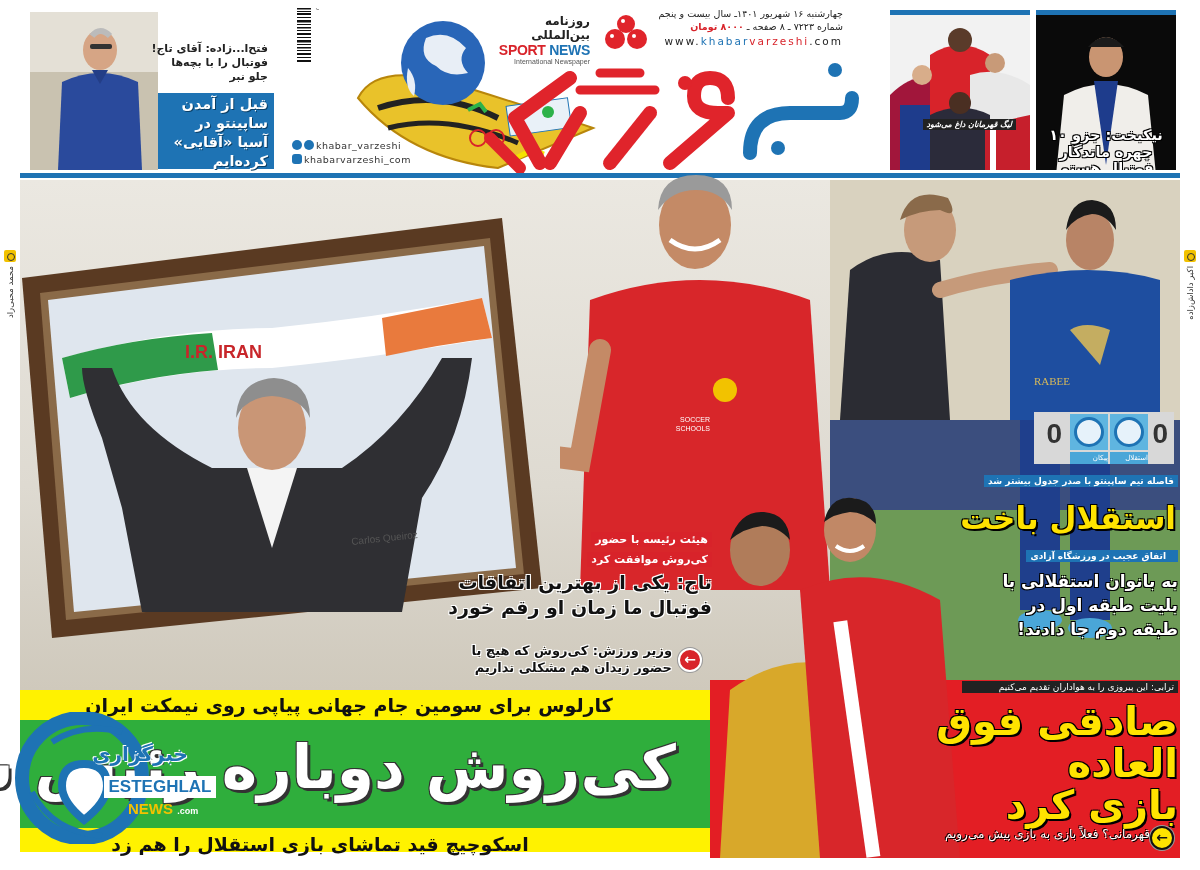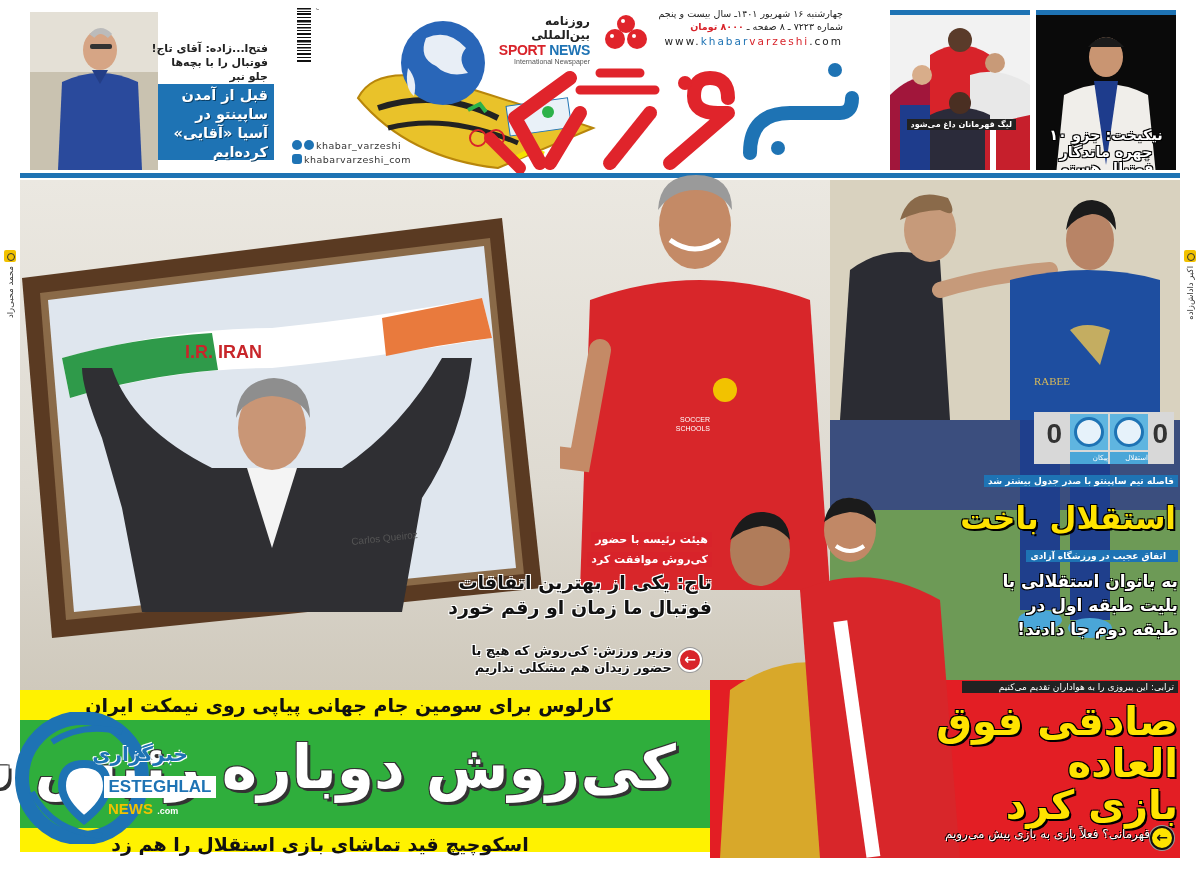--- a/index.html
+++ b/index.html
@@ -12,21 +12,21 @@
   .masthead { left: 0; top: 0; width: 1200px; height: 178px; background: #fff; }
   .top-rule { left: 20px; top: 173px; width: 1160px; height: 5px; background: #1e73b4; }
 
   .teaser { background: #111; overflow: hidden; border-top: 5px solid #1e73b4; }
   .teaser .photo { position: absolute; inset: 0; }
   .teaser .kicker { position: absolute; background: #222; color: #fff; font-size: 8px; font-weight: bold; padding: 1px 4px; white-space: nowrap; }
   .teaser .headline { position: absolute; color: #fff; font-weight: bold; text-align: center; text-shadow: 1px 1px 0 #000, -1px -1px 0 #000, 1px -1px 0 #000, -1px 1px 0 #000; line-height: 1.15; }
 
   .left-teaser { left: 30px; top: 12px; width: 128px; height: 158px; background: #dcd6c8; border-top: none; }
   .left-teaser-text { left: 150px; top: 42px; width: 118px; text-align: right; font-size: 11px; font-weight: bold; color: #222; line-height: 1.25; }
-  .left-teaser-head { left: 158px; top: 84px; width: 116px; height: 76px; background: #1e73b4; }
+  .left-teaser-head { left: 158px; top: 93px; width: 116px; height: 76px; background: #1e73b4; }
   .left-teaser-head span { display: block; color: #fff; font-weight: bold; font-size: 14.5px; text-align: right; padding: 2px 6px 0 4px; line-height: 1.3; text-shadow: 1px 1px 0 #0b3f66; }
 
   .barcode { left: 297px; top: 8px; width: 22px; height: 56px; }
   .social { left: 292px; top: 138px; width: 160px; font-family: "DejaVu Sans", sans-serif; direction: ltr; text-align: left; font-size: 9.5px; color: #333; letter-spacing: 0.5px; }
   .social .row { display: flex; align-items: center; gap: 2px; height: 14px; }
   .soc-ico { width: 10px; height: 10px; border-radius: 50%; background: #1e73b4; display: inline-block; }
   .soc-ico.sq { border-radius: 3px; }
 
   .globe-art { left: 348px; top: 18px; width: 250px; height: 160px; }
 
@@ -98,21 +98,21 @@
   .band-top { left: 20px; top: 690px; width: 690px; height: 30px; background: #fff200; }
   .band-top span { display: block; text-align: center; font-size: 19px; font-weight: bold; color: #111; line-height: 30px; padding-right: 60px; padding-left: 28px; }
   .band-green { left: 20px; top: 720px; width: 690px; height: 108px; background: #2fae3c; }
   .band-green span { position: absolute; right: 34px; top: 12px; font-size: 60px; font-weight: bold; color: #fff; text-shadow: 3px 3px 0 #333, -1px -1px 0 #333, 1px -1px 0 #333, -1px 1px 0 #333; white-space: nowrap; }
   .band-bottom { left: 20px; top: 828px; width: 690px; height: 24px; background: #fff200; }
   .band-bottom span { display: block; text-align: center; font-size: 19px; font-weight: bold; color: #111; line-height: 32px; padding-right: 90px; }
 
   .watermark { left: 12px; top: 712px; width: 230px; height: 132px; }
   .wm-fa { left: 96px; top: 742px; width: 92px; text-align: center; color: #1e73b4; font-size: 20px; font-weight: bold; text-shadow: 1px 1px 0 #fff, -1px -1px 0 #fff; direction: rtl; }
   .wm-en { left: 104px; top: 776px; width: 112px; height: 22px; background: #fff; color: #1e73b4; font-family: "Liberation Sans", sans-serif; font-weight: bold; font-size: 17px; text-align: center; line-height: 22px; direction: ltr; }
-  .wm-news { left: 108px; top: 800px; width: 80px; direction: ltr; text-align: left; font-family: "Liberation Sans", sans-serif; font-weight: bold; font-size: 15px; color: #f2c200; }
+  .wm-news { left: 128px; top: 800px; width: 80px; direction: ltr; text-align: left; font-family: "Liberation Sans", sans-serif; font-weight: bold; font-size: 15px; color: #f2c200; }
   .wm-news small { font-size: 9px; color: #fff; }
 </style>
 </head>
 <body>
 
 <div class="abs masthead"></div>
 
 <div class="abs left-teaser teaser">
   <svg class="photo" viewBox="0 0 128 158" preserveAspectRatio="none">
     <rect width="128" height="158" fill="#e4e0d6"></rect>
@@ -224,21 +224,21 @@
     <path d="M40 40 Q70 20 100 40 L100 110 L40 110 Z" fill="#d8232a"></path>
     <circle cx="70" cy="25" r="12" fill="#5a3b2a"></circle>
     <path d="M80 60 Q110 50 140 70 L140 160 L80 160 Z" fill="#e8e8e8"></path>
     <circle cx="105" cy="48" r="10" fill="#c89a78"></circle>
     <circle cx="32" cy="60" r="10" fill="#d8ad8a"></circle>
     <path d="M40 100 Q70 85 100 100 L100 160 L40 160 Z" fill="#2b2b3a"></path>
     <circle cx="70" cy="88" r="11" fill="#4a2f22"></circle>
     <path d="M95 110 L140 100 L140 160 L95 160 Z" fill="#c61f2c"></path>
     <rect x="100" y="110" width="6" height="50" fill="#fff"></rect>
   </svg>
-  <span class="kicker" style="right:14px; top:104px;">لیگ قهرمانان داغ می‌شود</span>
+  <span class="kicker" style="right:14px; top:104px;font-style:italic;">لیگ قهرمانان داغ می‌شود</span>
   <div class="headline" style="right:6px; top:118px; width:128px; font-size:14px;margin-top:40px;">فینال ۲۰۱۰ در اولین هفته ۲۰۲۲</div>
 </div>
 
 <div class="abs teaser teaser-a">
   <svg class="photo" viewBox="0 0 140 160" preserveAspectRatio="none">
     <rect width="140" height="160" fill="#0a0a0a"></rect>
     <ellipse cx="70" cy="42" rx="17" ry="20" fill="#c99572"></ellipse>
     <path d="M52 32 Q70 12 88 32" fill="#1b1b1b"></path>
     <path d="M28 80 Q70 58 112 80 L120 160 L20 160 Z" fill="#f0eeea"></path>
     <path d="M58 66 L70 150 L82 66 Z" fill="#1e3c8c"></path>

